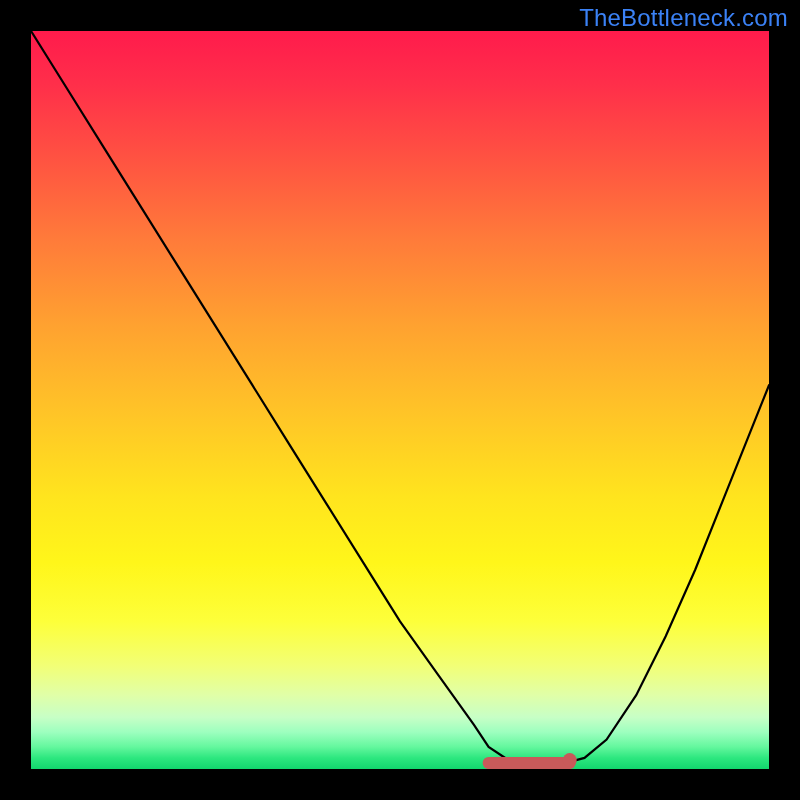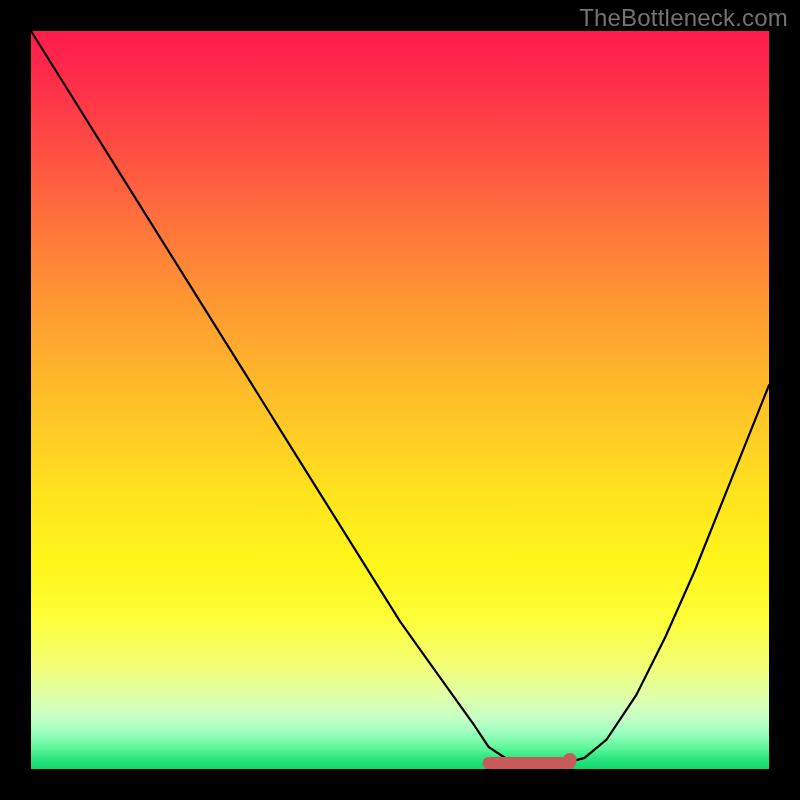--- a/index.html
+++ b/index.html
@@ -14,21 +14,21 @@
   .frame {
     position: relative;
     width: 800px;
     height: 800px;
     background: #000;
   }
   .watermark {
     position: absolute;
     top: 4px;
     right: 12px;
-    color: #737373;
+    color: #3b82f6;
     font-size: 24px;
     font-weight: 500;
     letter-spacing: 0.2px;
     z-index: 20;
   }
   .plot-area {
     position: absolute;
     left: 31px;
     top: 31px;
     width: 738px;

